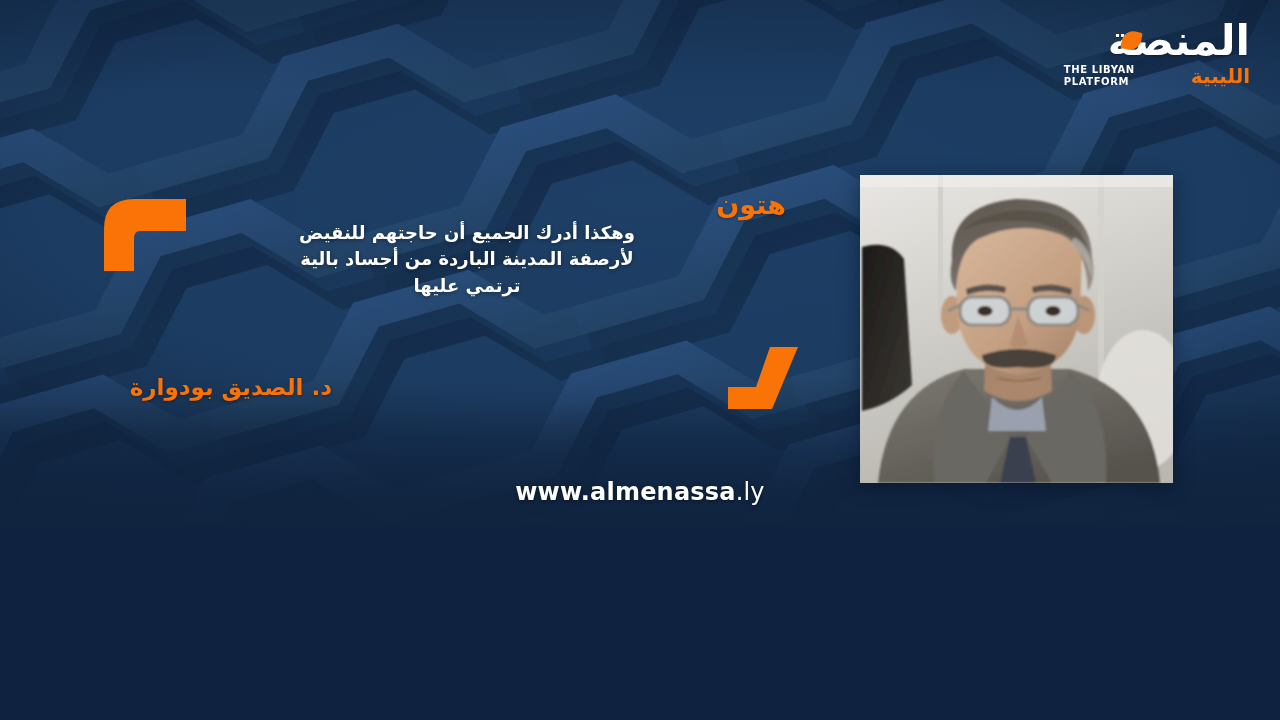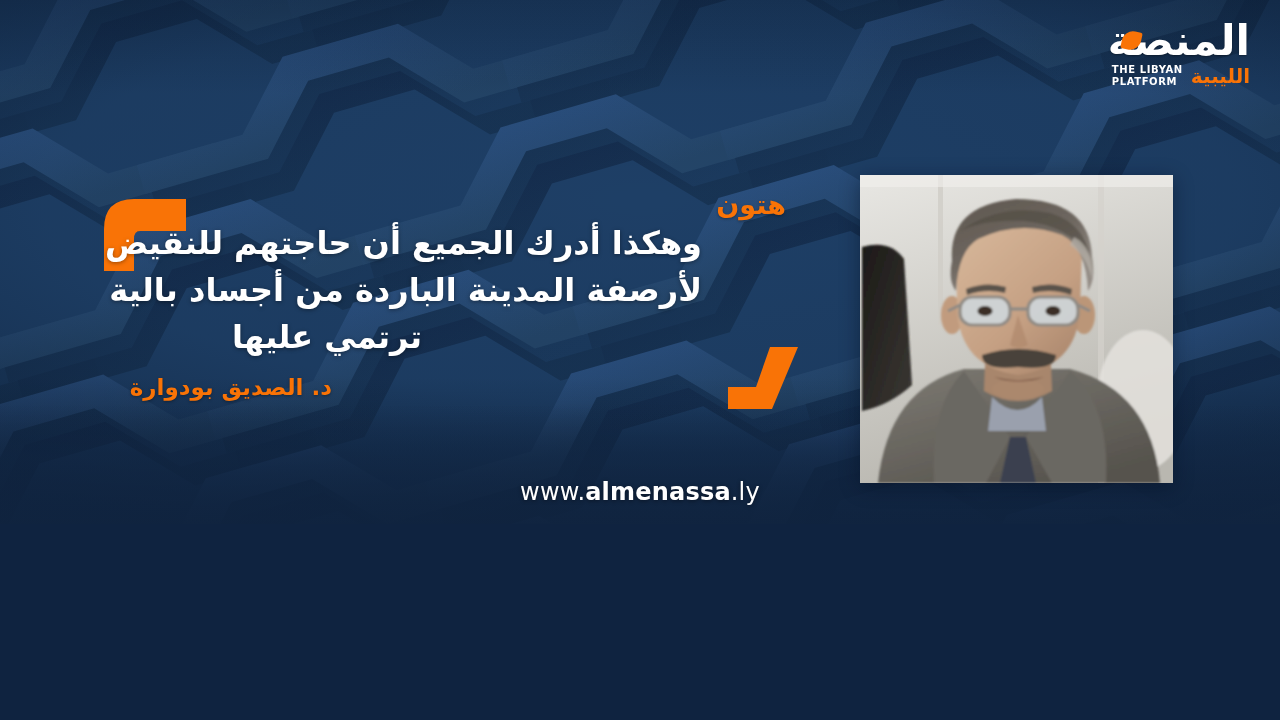--- a/index.html
+++ b/index.html
@@ -87,20 +87,21 @@
     justify-content: flex-start;
     gap: 8px;
     margin-top: 2px;
   }
   #logo .logo-sub-ar {
     color: #f97306;
     font-size: 20px;
     font-weight: bold;
     line-height: 1;
     white-space: nowrap;
+    margin-left: 48px;
   }
   #logo .logo-sub-en {
     direction: ltr;
     text-align: left;
     color: #ffffff;
     font-size: 10px;
     font-weight: bold;
     letter-spacing: 0.6px;
     line-height: 1.15;
     white-space: nowrap;
@@ -136,23 +137,23 @@
     text-shadow: 0 1px 3px rgba(0,0,0,0.35);
   }
 
   
   #quote-body {
     position: absolute;
     right: 578px;
     top: 220px;
     width: 470px;
     direction: rtl;
-    text-align: left;
+    text-align: center;
     color: #ffffff;
-    font-size: 32px;
+    font-size: 18px;
     font-weight: bold;
     line-height: 1.47;
     text-shadow: 0 1px 4px rgba(0,0,0,0.40);
   }
   #quote-body .qline {
     display: block;
     white-space: nowrap;
   }
 
   
@@ -186,21 +187,21 @@
   #footer-url {
     position: absolute;
     left: 0; right: 0;
     bottom: 18px;
     text-align: center;
     color: #ffffff;
     font-size: 24px;
     letter-spacing: 0.2px;
     text-shadow: 0 1px 4px rgba(0,0,0,0.45);
   }
-  #footer-url .u-pre { font-weight: normal; }
+  #footer-url .u-pre { font-weight: bold; }
   #footer-url .u-mid { font-weight: bold; }
   #footer-url .u-post { font-weight: normal; }
 </style>
 </head>
 <body>
 
 <div id="canvas">
 
   <div id="bg-pattern">
     <svg viewBox="0 0 1280 720" preserveAspectRatio="xMidYMid slice" aria-hidden="true">

